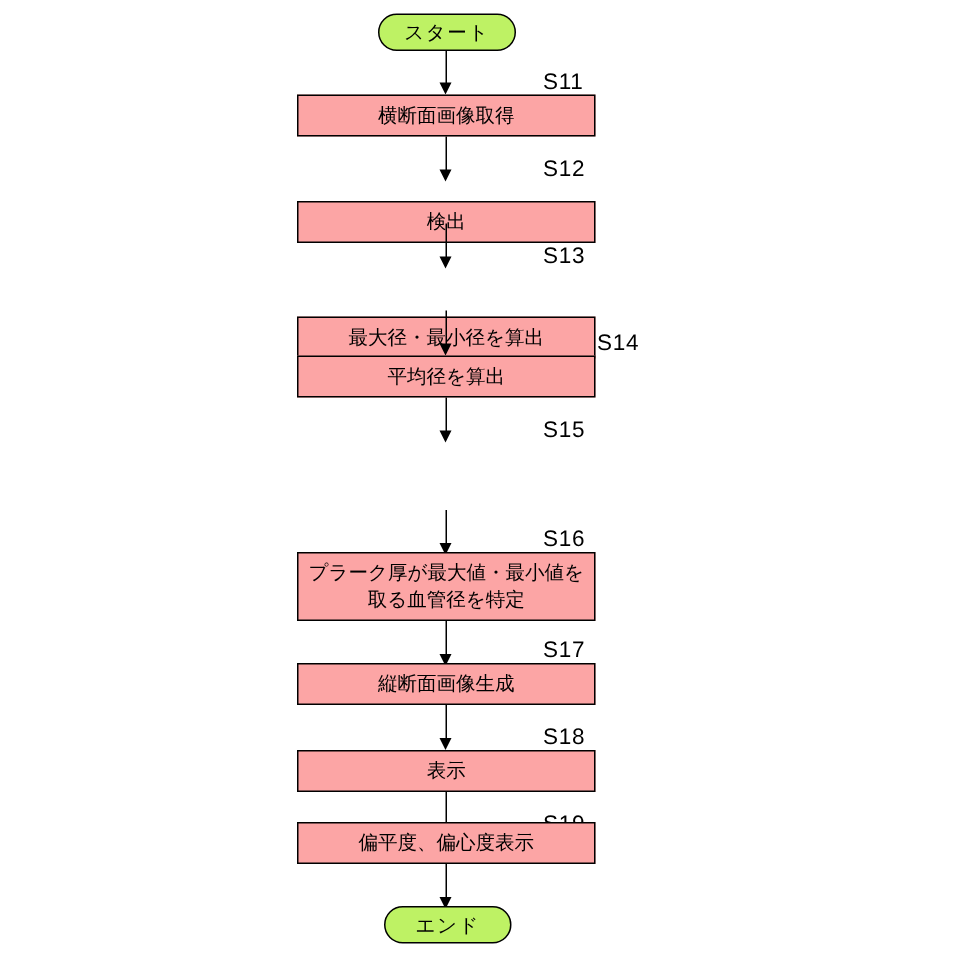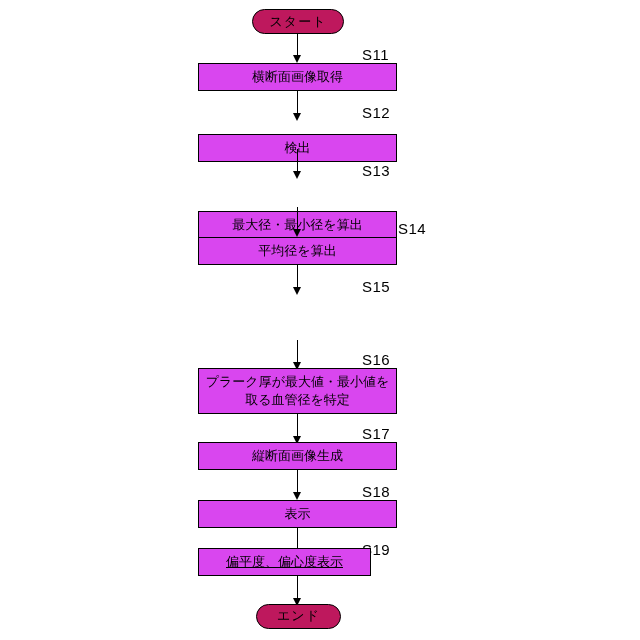--- a/index.html
+++ b/index.html
@@ -19,35 +19,35 @@
     width: 640px;
     height: 640px;
   }
 
   
   .terminator {
     position: absolute;
     box-sizing: border-box;
     border: 1.5px solid #000;
     border-radius: 999px;
-    background: #be185d;
+    background: #bef264;
     display: flex;
     align-items: center;
     justify-content: center;
     font-size: 13px;
     letter-spacing: 1px;
     line-height: 1.2;
   }
 
   
   .process {
     position: absolute;
     box-sizing: border-box;
     border: 1.5px solid #000;
-    background: #d946ef;
+    background: #fca5a5;
     display: flex;
     align-items: center;
     justify-content: center;
     text-align: center;
     font-size: 13px;
     line-height: 1.35;
     padding: 0 6px;
   }
   .process .txt {
     display: block;
@@ -146,24 +146,24 @@
 
   <div class="step-label" style="left:362px; top:483px;">S18</div>
   <div class="process" style="left:198px; top:500px; width:199px; height:28px;">
     <span class="txt">表示</span>
   </div>
 
   <div class="connector" style="left:297px; top:528px; height:28px;"></div>
   <div class="arrow-head" style="left:293px; top:550px;"></div>
 
   <div class="step-label" style="left:362px; top:541px;">S19</div>
-  <div class="process" style="left:198px; top:548px; width:173px; height:28px;text-decoration:underline;">
+  <div class="process" style="left:198px; top:548px; width:199px; height:28px;">
     <span class="txt">偏平度、偏心度表示</span>
   </div>
 
   <div class="connector" style="left:297px; top:576px; height:28px;"></div>
   <div class="arrow-head" style="left:293px; top:598px;"></div>
 
-  <div class="terminator" style="left:256px; top:604px; width:85px; height:25px;font-family:Liberation Mono, monospace;">
+  <div class="terminator" style="left:256px; top:604px; width:85px; height:25px;">
     <span>エンド</span>
   </div>
 
 </div>
 
 </body></html>

